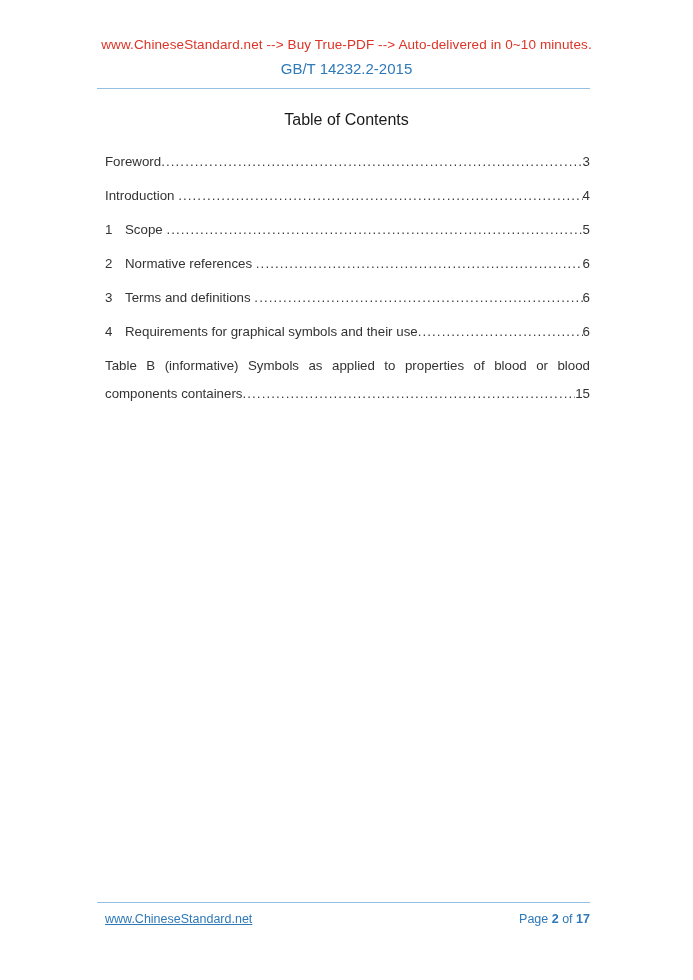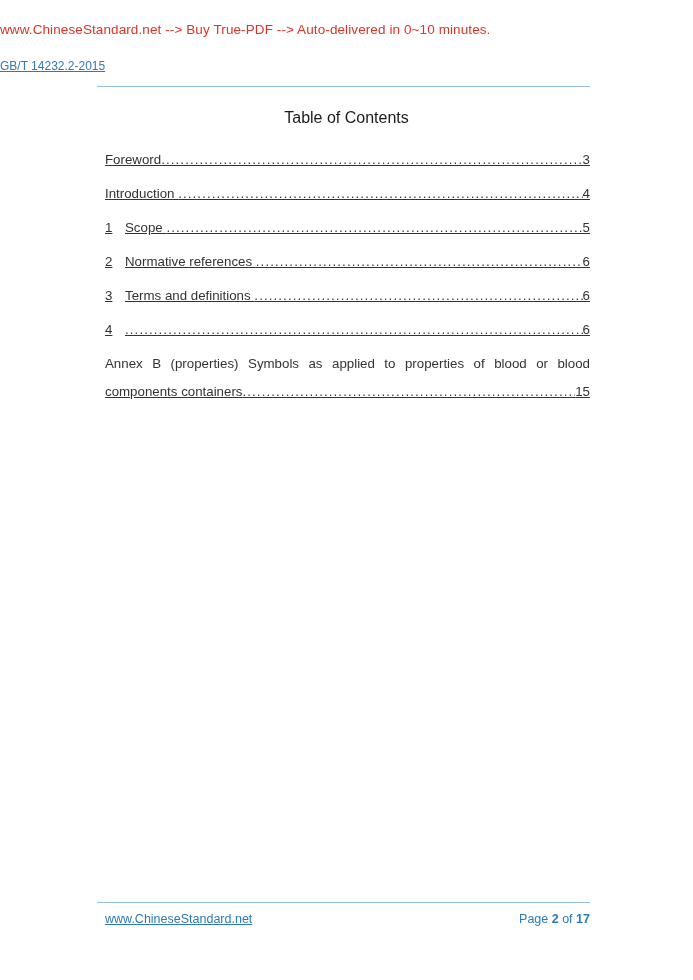--- a/index.html
+++ b/index.html
@@ -6,33 +6,32 @@
   body {
     width: 693px; height: 980px;
     font-family: "Liberation Sans", sans-serif;
     position: relative;
     overflow: hidden;
     color: #333;
   }
   .page { position: absolute; inset: 0; background: #fff; }
 
   
-  .hdr { padding-top: 21px; }
+  .hdr { text-align: center; padding-top: 36px; }
   .promo {
     color: #dc3427;
     font-size: 13.5px;
     line-height: 18px;
     letter-spacing: 0.1px;
   }
   .code {
     color: #2e79b8;
-    font-size: 12px;
+    font-size: 15px;
     line-height: 15px;
-    margin-top: 20px;
-    text-decoration: underline;
+    margin-top: 7px;
   }
   .hdr-rule {
     margin: 12px 0 0 97px;
     width: 493px;
     border-top: 1px solid #94bfe0;
     height: 0;
   }
 
   
   .title {
@@ -48,21 +47,20 @@
   .toc {
     margin: 25px 103px 0 105px; 
     font-size: 13.3px;
     color: #333;
   }
   .toc-entry { margin-bottom: 19px; }
   .toc-row {
     display: flex;
     align-items: center;
     line-height: 15px;
-    text-decoration: underline;
   }
   .num {
     display: inline-block;
     width: 20px;
     flex: 0 0 20px;
   }
   .label { white-space: pre; }
   .leader {
     flex: 1 1 auto;
     overflow: hidden;
@@ -154,28 +152,29 @@
         <div class="toc-row">
           <span class="num">3</span>
           <span class="label">Terms and definitions </span>
           <span class="leader"></span>
           <span class="pagenum">6</span>
         </div>
       </div>
       <div class="toc-entry">
         <div class="toc-row">
           <span class="num">4</span>
+          <span class="label">Requirements for graphical symbols and their use</span>
           <span class="leader"></span>
           <span class="pagenum">6</span>
         </div>
       </div>
       <div class="toc-entry">
       </div>
       <div class="toc-entry">
-        <div class="wrap1">Annex B (properties) Symbols as applied to properties of blood or blood</div>
+        <div class="wrap1">Table B (informative) Symbols as applied to properties of blood or blood</div>
         <div class="toc-row">
           <span class="label">components containers</span>
           <span class="leader"></span>
           <span class="pagenum">15</span>
         </div>
       </div>
     </div>
 
   <div class="footer">
     <div class="footer-inner">

